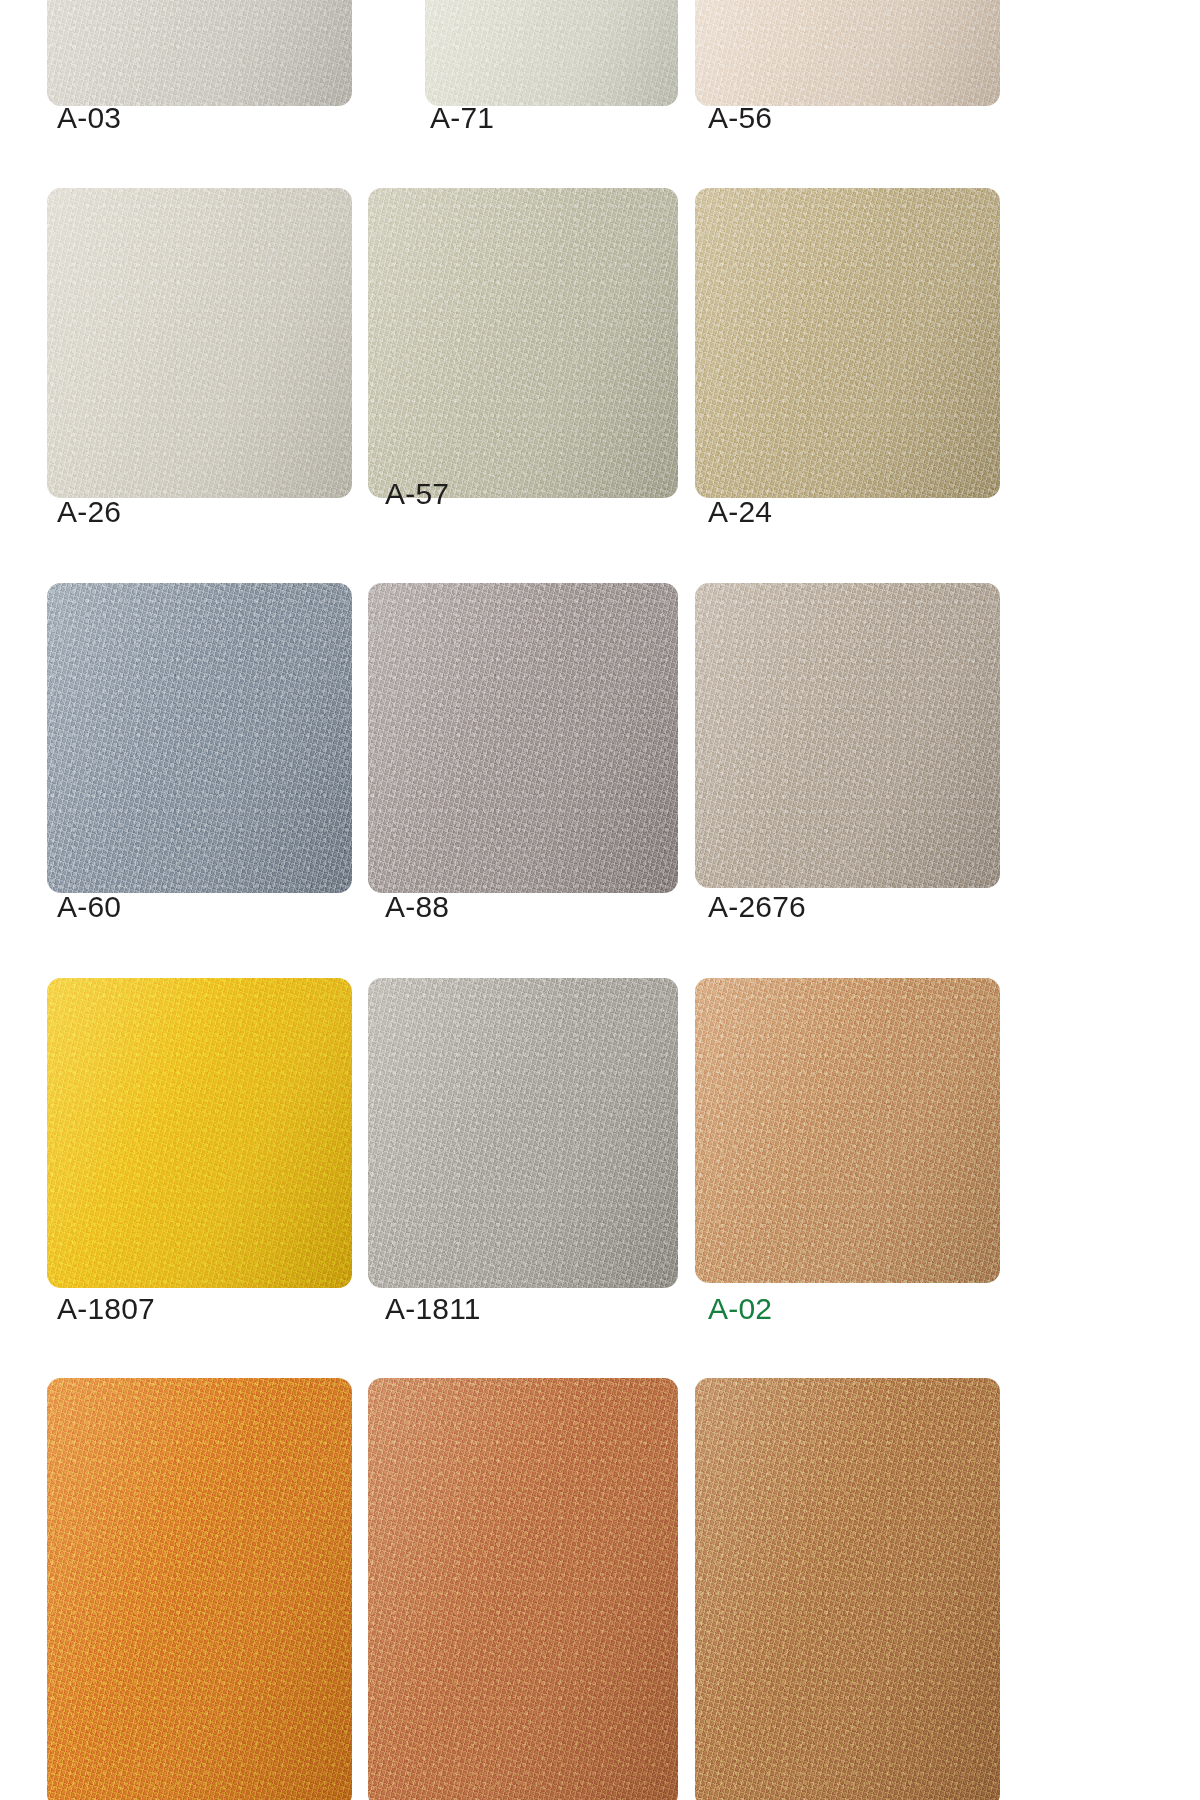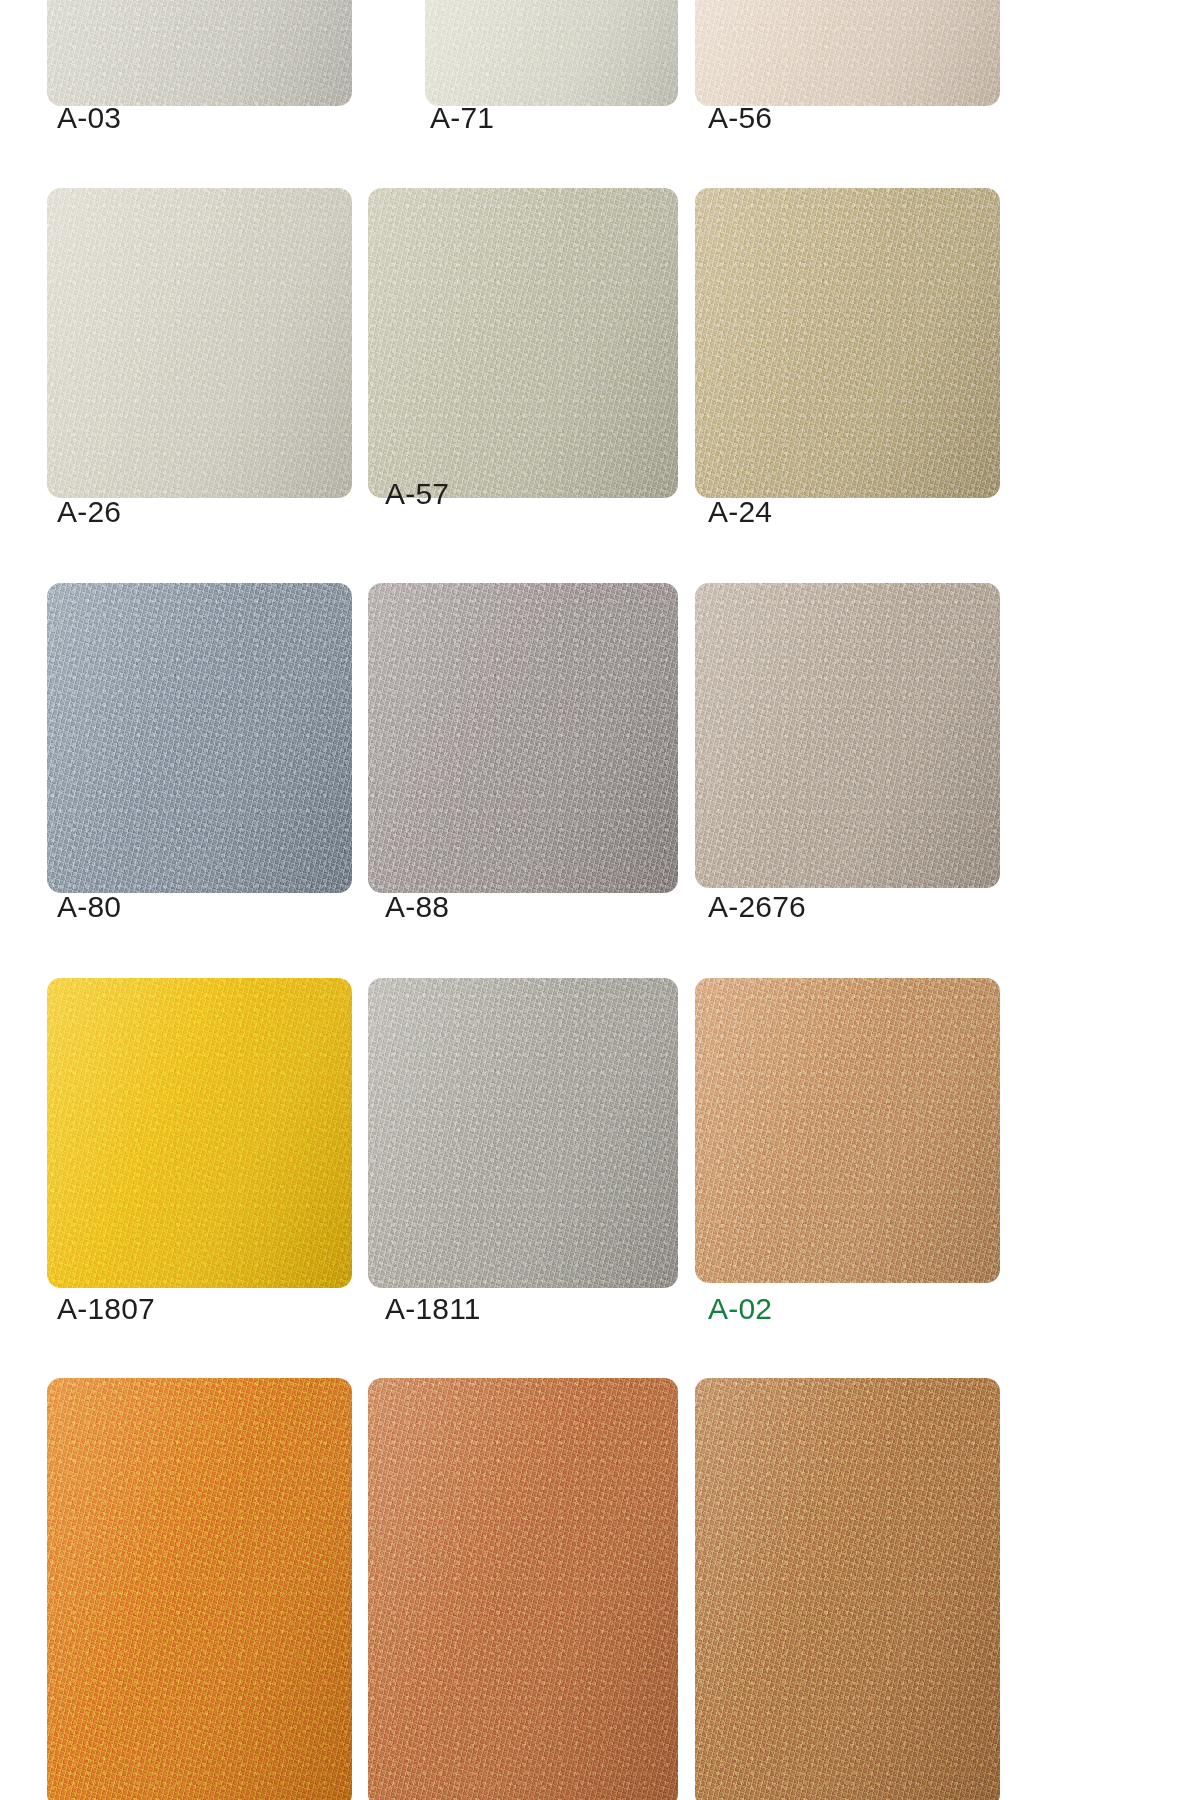--- a/index.html
+++ b/index.html
@@ -143,21 +143,21 @@
       </div>
     </div>
     <div class="swatch-label" style="left: 708px; top: 497px; color: rgb(30, 30, 30);">A-24</div>
     <div class="swatch-cell" style="left: 47px; top: 583px; width: 305px; height: 310px;">
       <div class="swatch" style="background-image: linear-gradient(118deg, rgb(154, 165, 176) 0%, rgb(141, 152, 164) 46%, rgb(141, 152, 164) 64%, rgb(126, 137, 149) 100%);">
         <div class="grain"></div>
         <div class="grain2"></div>
         <div class="shade"></div>
       </div>
     </div>
-    <div class="swatch-label" style="left: 57px; top: 892px; color: rgb(30, 30, 30);">A-80</div>
+    <div class="swatch-label" style="left: 57px; top: 892px; color: rgb(30, 30, 30);">A-60</div>
     <div class="swatch-cell" style="left: 368px; top: 583px; width: 310px; height: 310px;">
       <div class="swatch" style="background-image: linear-gradient(118deg, rgb(176, 168, 165) 0%, rgb(163, 155, 152) 46%, rgb(163, 155, 152) 64%, rgb(148, 140, 137) 100%);">
         <div class="grain"></div>
         <div class="grain2"></div>
         <div class="shade"></div>
       </div>
     </div>
     <div class="swatch-label" style="left: 385px; top: 892px; color: rgb(30, 30, 30);">A-88</div>
     <div class="swatch-cell" style="left: 695px; top: 583px; width: 305px; height: 305px;">
       <div class="swatch" style="background-image: linear-gradient(118deg, rgb(195, 183, 168) 0%, rgb(183, 171, 156) 46%, rgb(183, 171, 156) 64%, rgb(167, 155, 141) 100%);">

